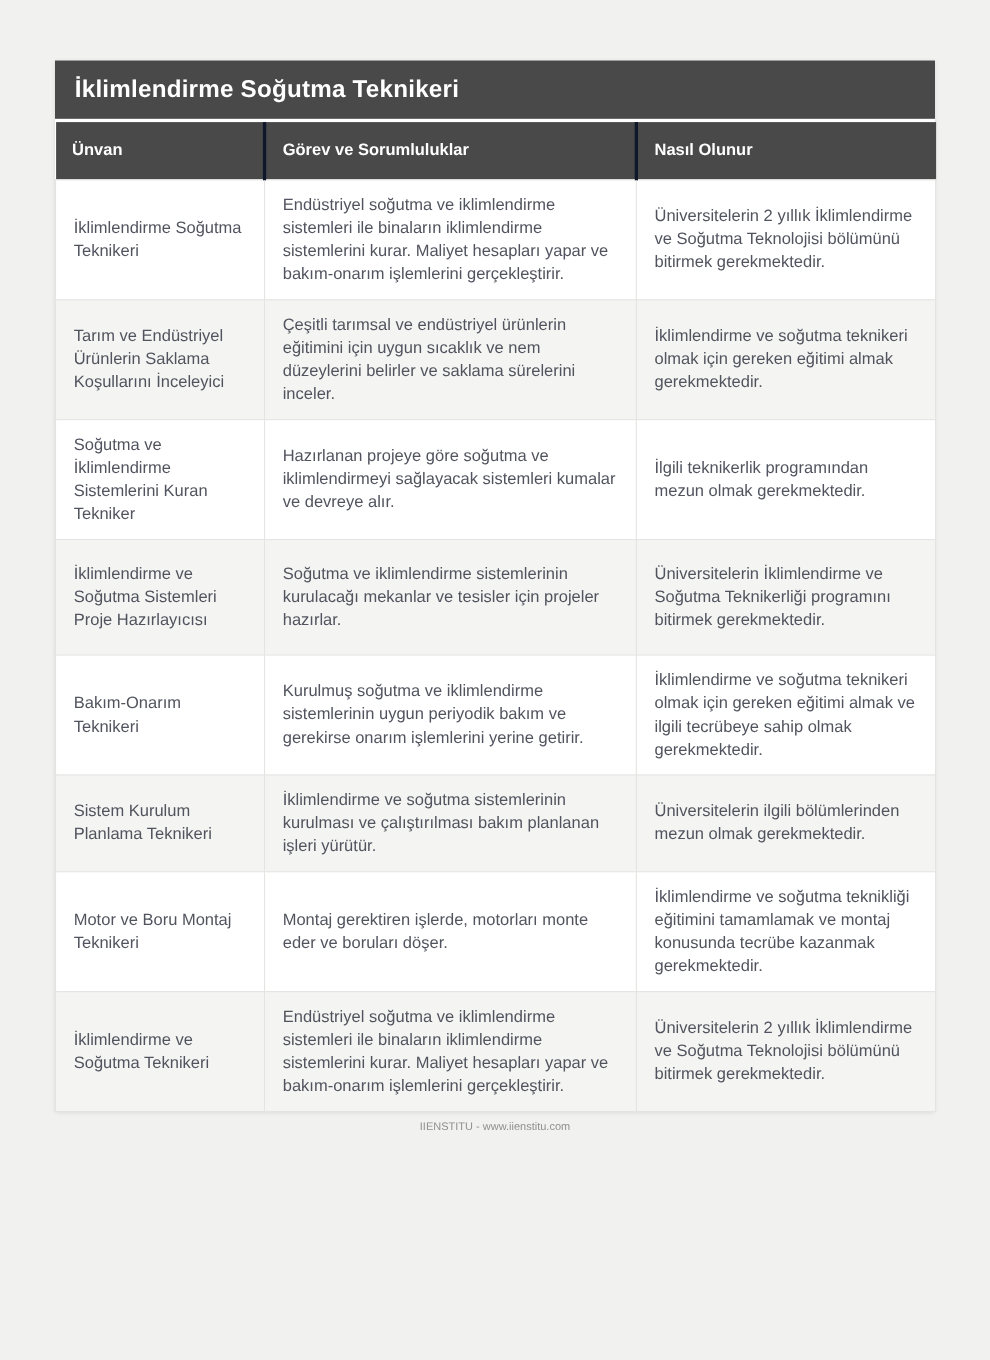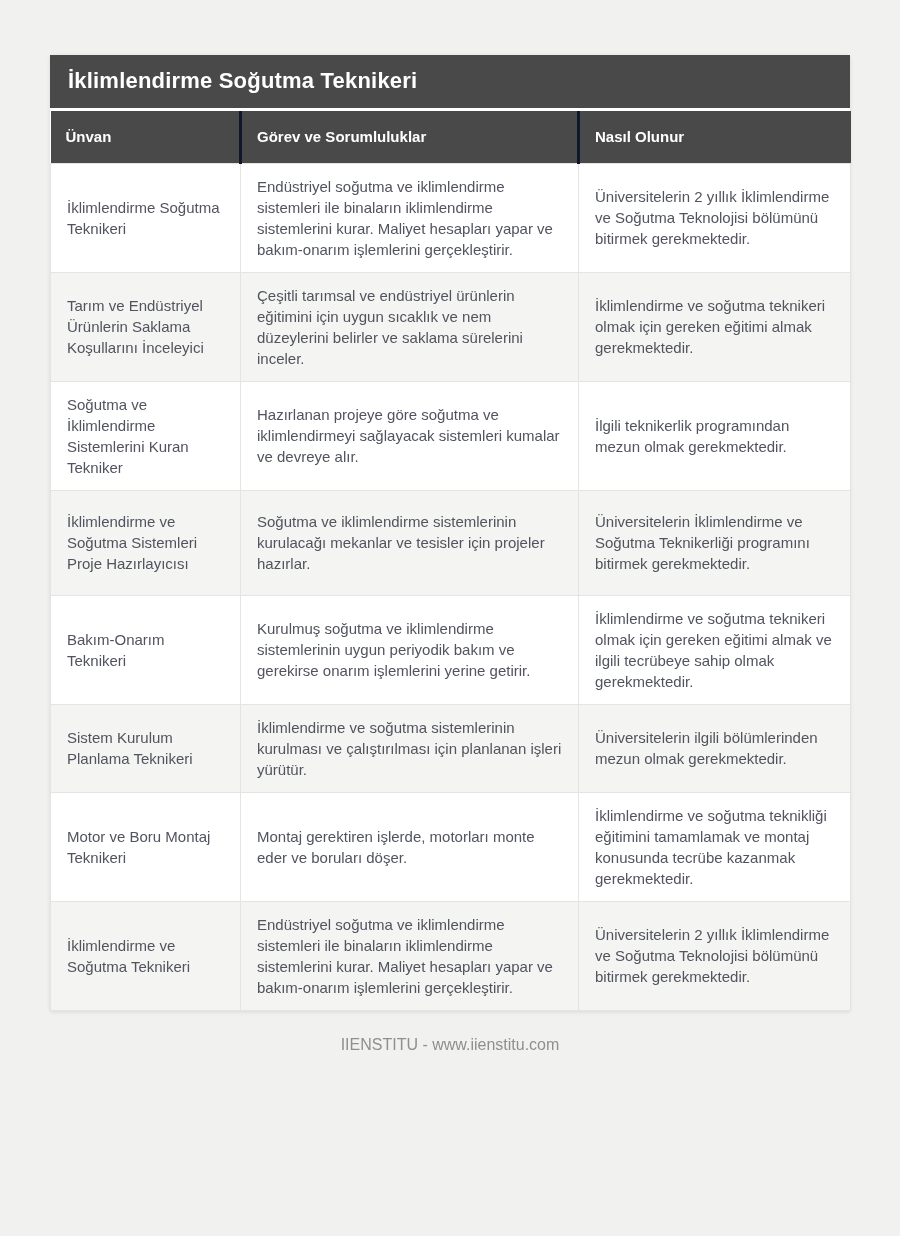--- a/index.html
+++ b/index.html
@@ -62,22 +62,22 @@
   tbody tr:nth-child(4)  { height: 105px; }
   tbody tr:nth-child(5)  { height: 105px; }
   tbody tr:nth-child(6)  { height: 85px; }
   tbody tr:nth-child(7)  { height: 85px; }
   tbody tr:nth-child(8)  { height: 105px; }
   tbody tr:nth-child(9)  { height: 105px; }
   tbody tr:nth-child(10) { height: 103px; }
   .footer {
     text-align: center;
     color: #8f8f8f;
-    font-size: 16px;
-    margin-top: 25px;
+    font-size: 10px;
+    margin-top: 8px;
   }
 </style>
 </head>
 <body>
 
 <div class="card">
   <div class="card-title">İklimlendirme Soğutma Teknikeri</div>
   <table>
     <colgroup>
         <col class="c1">
@@ -112,21 +112,21 @@
         <td>Soğutma ve iklimlendirme sistemlerinin kurulacağı mekanlar ve tesisler için projeler hazırlar.</td>
         <td>Üniversitelerin İklimlendirme ve Soğutma Teknikerliği programını bitirmek gerekmektedir.</td>
       </tr>
       <tr>
         <td>Bakım-Onarım Teknikeri</td>
         <td>Kurulmuş soğutma ve iklimlendirme sistemlerinin uygun periyodik bakım ve gerekirse onarım işlemlerini yerine getirir.</td>
         <td>İklimlendirme ve soğutma teknikeri olmak için gereken eğitimi almak ve ilgili tecrübeye sahip olmak gerekmektedir.</td>
       </tr>
       <tr>
         <td>Sistem Kurulum Planlama Teknikeri</td>
-        <td>İklimlendirme ve soğutma sistemlerinin kurulması ve çalıştırılması için planlanan işleri yürütür.</td>
+        <td>İklimlendirme ve soğutma sistemlerinin kurulması ve çalıştırılması bakım planlanan işleri yürütür.</td>
         <td>Üniversitelerin ilgili bölümlerinden mezun olmak gerekmektedir.</td>
       </tr>
       <tr>
         <td>Motor ve Boru Montaj Teknikeri</td>
         <td>Montaj gerektiren işlerde, motorları monte eder ve boruları döşer.</td>
         <td>İklimlendirme ve soğutma teknikliği eğitimini tamamlamak ve montaj konusunda tecrübe kazanmak gerekmektedir.</td>
       </tr>
       <tr>
         <td>İklimlendirme ve Soğutma Teknikeri</td>
         <td>Endüstriyel soğutma ve iklimlendirme sistemleri ile binaların iklimlendirme sistemlerini kurar. Maliyet hesapları yapar ve bakım-onarım işlemlerini gerçekleştirir.</td>

